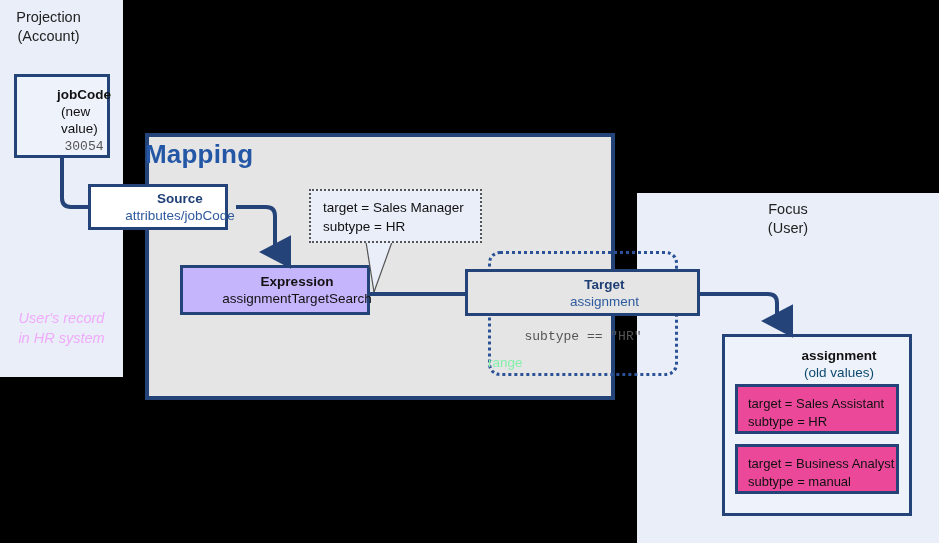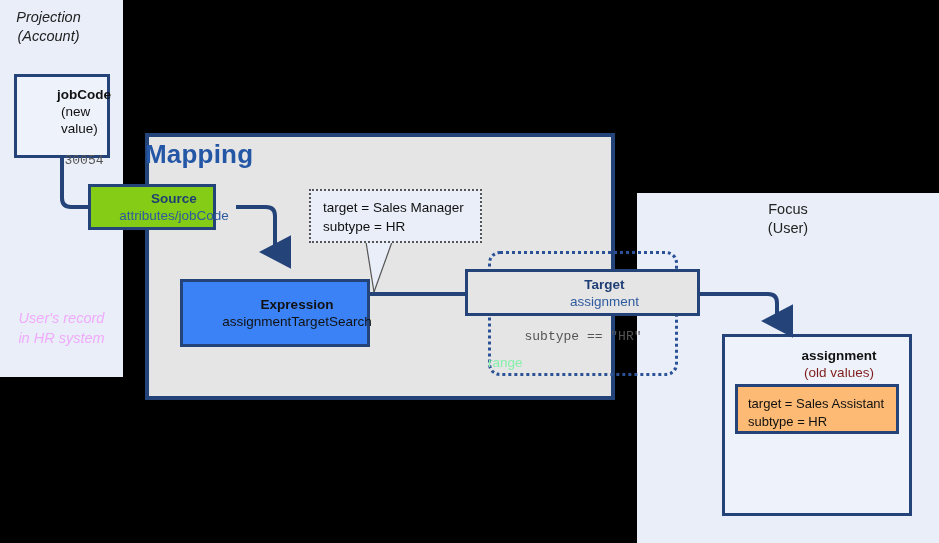--- a/index.html
+++ b/index.html
@@ -9,48 +9,48 @@
 
   
   .panel{position:absolute;background:#e9eef8;}
   #projection-panel{left:0;top:0;width:123px;height:377px;}
   #focus-panel{left:637px;top:193px;width:302px;height:350px;}
   #mapping-panel{left:145px;top:133px;width:470px;height:267px;
       background:#e5e5e5;border:4px solid #234379;box-sizing:border-box;}
 
   .panel-title{position:absolute;text-align:center;color:#222;
       font-size:14.5px;line-height:19px;white-space:pre;}
-  #projection-title{left:0;top:8px;width:97px;font-style:italic;}
+  #projection-title{left:0;top:8px;width:97px;}
   #focus-title{left:637px;top:200px;width:302px;}
   #projection-note{position:absolute;left:0;top:308px;width:123px;text-align:center;
       font-style:italic;font-size:14.5px;line-height:20px;color:#f0abfc;white-space:pre;}
 
   #mapping-title{position:absolute;left:145px;top:139px;width:470px;text-align:left;
       font-size:26px;font-weight:bold;color:#2456a6;letter-spacing:.2px;}
 
   
   .box{position:absolute;box-sizing:border-box;border:3px solid #234379;
        display:flex;flex-direction:column;align-items:center;justify-content:center;padding-left:44px;}
   .box .ttl{font-weight:bold;font-size:13.5px;line-height:17px;}
   .box .sub{font-size:13.5px;line-height:17px;}
 
   
   #jobcode-box{left:14px;top:74px;width:96px;height:84px;background:#eef2fa;
       justify-content:flex-start;padding-top:9px;}
   #jobcode-box .ttl{color:#111;}
   #jobcode-box .sub{color:#111;}
-  #jobcode-value{font-family:"Liberation Mono",monospace;font-size:13px;color:#555;margin-top:16px;}
+  #jobcode-value{font-family:"Liberation Mono",monospace;font-size:13px;color:#555;margin-top:2px;}
 
   
-  #source-box{left:88px;top:184px;width:128px;height:46px;background:#84cc16;}
+  #source-box{left:88px;top:184px;width:140px;height:46px;background:#ffffff;}
   #source-box .ttl{color:#1f3f75;}
   #source-box .sub{color:#2e5a9e;}
 
   
-  #expression-box{left:180px;top:279px;width:190px;height:68px;background:#3b82f6;}
+  #expression-box{left:180px;top:265px;width:190px;height:50px;background:#c4b5fd;}
   #expression-box .ttl{color:#111;}
   #expression-box .sub{color:#111;}
 
   
   #target-box{left:465px;top:269px;width:235px;height:47px;background:#e5e5e5;z-index:5;}
   #target-box .ttl{color:#1f3f75;}
   #target-box .sub{color:#2e5a9e;}
 
   
   #range-box{position:absolute;left:488px;top:251px;width:190px;height:125px;
@@ -58,22 +58,22 @@
       background:transparent;z-index:2;}
   #range-expr{position:absolute;left:488px;top:329px;width:190px;text-align:center;
       font-family:"Liberation Mono",monospace;font-size:13px;color:#555;z-index:6;}
   #range-label{position:absolute;left:488px;top:355px;width:190px;text-align:left;
       font-size:13.5px;color:#86efac;z-index:6;}
 
   
   #assignment-box{left:722px;top:334px;width:190px;height:182px;background:#eef2fa;
       justify-content:flex-start;padding-top:10px;}
   #assignment-box .ttl{color:#111;}
-  #assignment-box .sub{color:#7f1d1d;}
-  .val-box{position:absolute;box-sizing:border-box;border:3px solid #234379;background:#fdba74;
+  #assignment-box .sub{color:#0c4a6e;}
+  .val-box{position:absolute;box-sizing:border-box;border:3px solid #234379;background:#ec4899;
       font-size:13px;line-height:18px;color:#111;padding:8px 21px 6px 10px;white-space:pre;}
   #value-box-0{left:735px;top:384px;width:164px;height:50px;}
   #value-box-1{left:735px;top:444px;width:164px;height:50px;}
 
   
   #callout{position:absolute;left:309px;top:189px;width:173px;height:54px;
       box-sizing:border-box;border:2px dotted #555;background:#e9eef8;
       font-size:13.5px;line-height:19px;color:#111;padding:7px 0 0 12px;white-space:pre;z-index:4;}
 
   svg.overlay{position:absolute;left:0;top:0;width:939px;height:543px;pointer-events:none;}
@@ -146,14 +146,16 @@
   </svg>
   <div id="callout">target = Sales Manager
 subtype = HR</div>
 
   <div class="box" id="assignment-box">
     <div class="ttl">assignment</div>
     <div class="sub">(old values)</div>
   </div>
   <div class="val-box" id="value-box-0">target = Sales Assistant
 subtype = HR</div>
+  <div class="val-box" id="value-box-1">target = Business Analyst
+subtype = manual</div>
 
 </div>
 
 </body></html>

